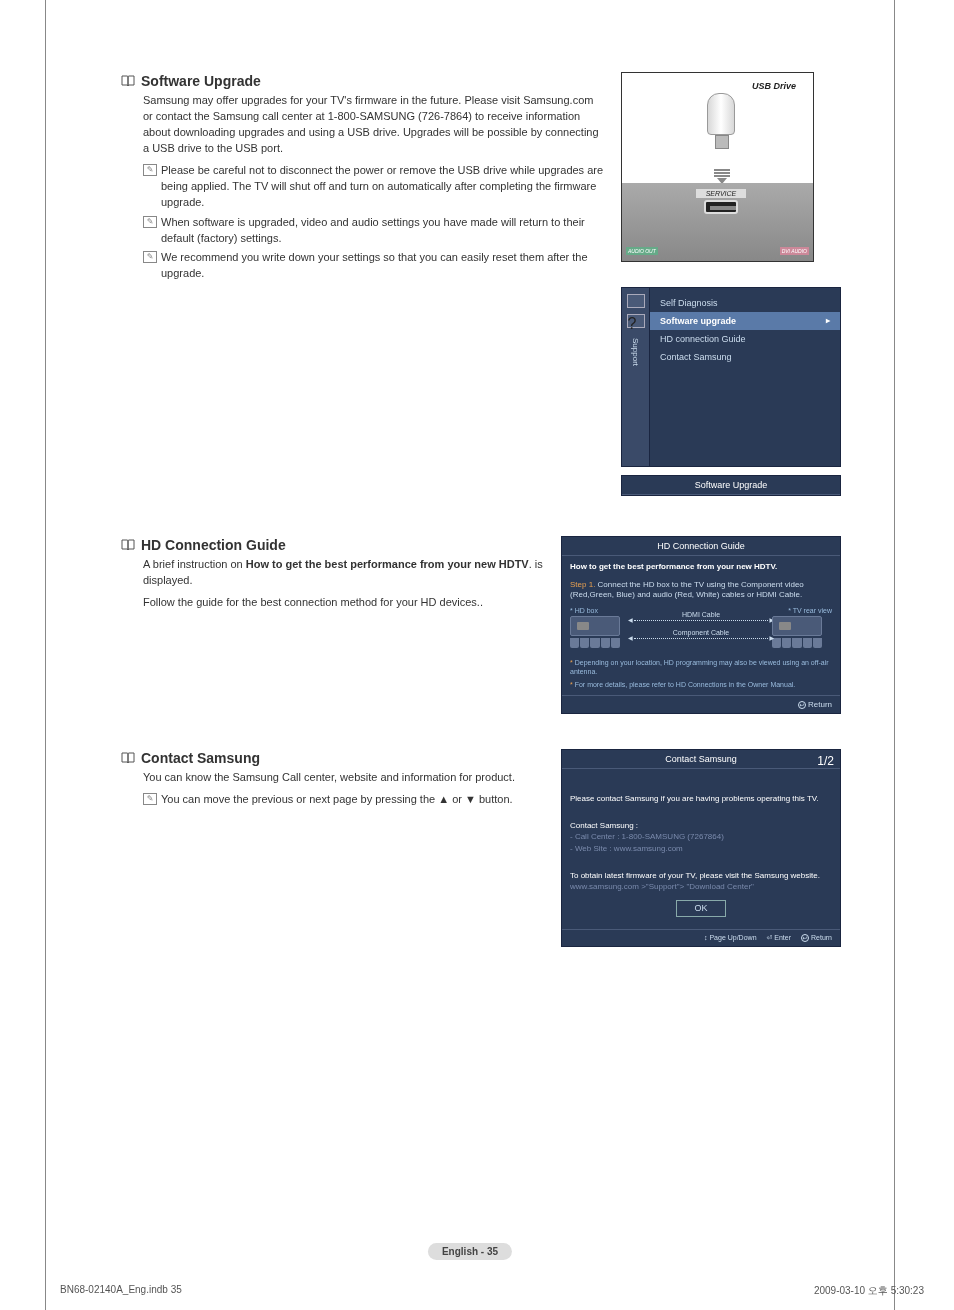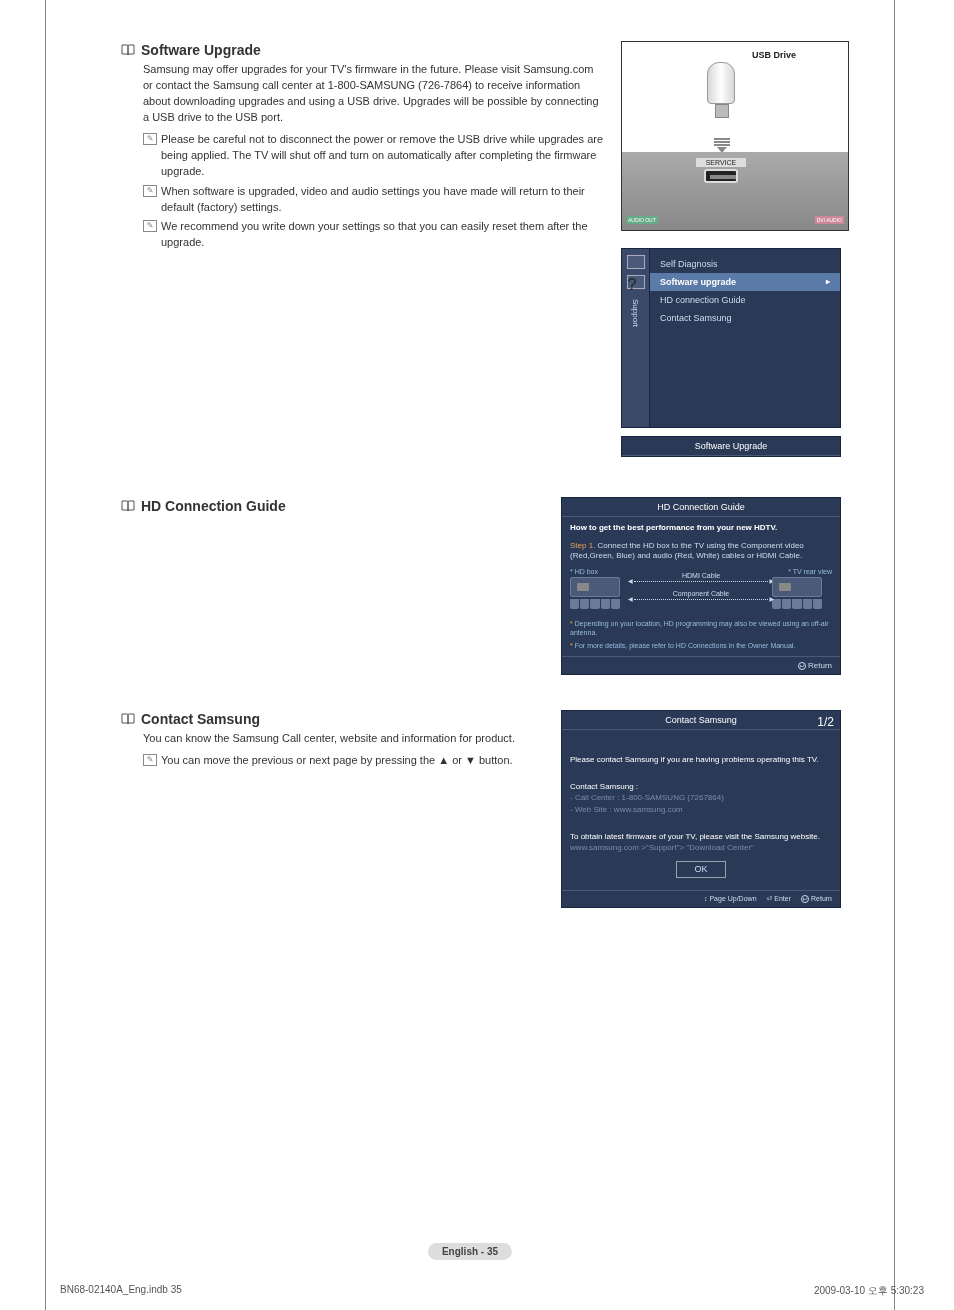--- a/index.html
+++ b/index.html
@@ -1,35 +1,35 @@
 <!DOCTYPE html>
 <html><head>
 <meta charset="utf-8">
 <style>
   * { margin: 0; padding: 0; box-sizing: border-box; }
   body { font-family: Arial, sans-serif; background: #fff; width: 954px; height: 1310px; position: relative; color: #222; }
   .page { position: absolute; left: 45px; top: 0; width: 850px; height: 1310px; border-left: 1px solid #888; border-right: 1px solid #888; padding: 0; }
-  .content { padding: 41px 30px 0 75px; }
+  .content { padding: 72px 30px 0 75px; }
   .section { margin-bottom: 35px; position: relative; }
   .section-header { display: flex; align-items: baseline; margin-bottom: 4px; }
   .book-icon { width: 14px; height: 12px; margin-right: 6px; display: inline-block; position: relative; top: 1px; }
   .book-icon svg { width: 14px; height: 12px; }
   .section-title { font-size: 14px; font-weight: bold; color: #333; }
   .section-body { font-size: 11px; line-height: 1.45; color: #333; }
   .intro { margin-left: 22px; margin-bottom: 6px; }
   .bullet-list { margin-left: 22px; }
   .bullet-item { display: flex; margin-bottom: 4px; }
   .bullet-icon { width: 14px; height: 12px; flex-shrink: 0; margin-right: 4px; margin-top: 1px; border: 1px solid #888; font-size: 8px; text-align: center; line-height: 10px; color: #888; }
   .bullet-text { flex: 1; }
   .two-col { display: flex; }
   .left-col { width: 500px; padding-right: 15px; }
   .right-col { flex: 1; }
 
   
-  .usb-diagram { border: 1px solid #333; width: 228px; height: 190px; position: relative; background: #fff; margin-bottom: 17px; }
+  .usb-diagram { border: 1px solid #333; width: 193px; height: 190px; position: relative; background: #fff; margin-bottom: 25px; font-style: italic; }
   .usb-label { position: absolute; font-size: 9px; font-weight: bold; }
   .usb-drive-shape { position: absolute; left: 85px; top: 20px; width: 30px; height: 60px; }
   .usb-body { width: 28px; height: 42px; background: linear-gradient(to right,#d8d8d8,#fff,#d8d8d8); border: 1px solid #999; border-radius: 12px 12px 4px 4px; }
   .usb-tip { width: 14px; height: 14px; background: #bbb; margin: 0 auto; border: 1px solid #888; }
   .usb-connector { position: absolute; left: 92px; top: 96px; width: 16px; height: 18px; }
   .usb-connector-line1 { width: 16px; height: 2px; background: #888; margin-bottom: 1px; }
   .tv-panel-area { position: absolute; left: 0; bottom: 0; width: 100%; height: 78px; background: linear-gradient(to bottom,#aaa,#888); }
   .service-box { position: absolute; left: 74px; top: 6px; width: 50px; }
   .service-label { font-size: 7px; color: #222; text-align: center; background: #ddd; padding: 1px 0; }
   .service-port { width: 34px; height: 14px; background: #222; border: 2px solid #ddd; margin: 2px auto 0; border-radius: 3px; position: relative; }
@@ -179,20 +179,26 @@
 <div class="section two-col" style="margin-top:40px;">
   <div style="width:440px; padding-right:15px;">
     <div class="section-header">
       <span class="book-icon">
         <svg viewBox="0 0 14 12">
                 <path d="M1 1 h5 q1 0 1 1 v9 q0 -1 -1 -1 h-5 z M13 1 h-5 q-1 0 -1 1 v9 q0 -1 1 -1 h5 z" fill="none" stroke="#555" stroke-width="1"></path>
               </svg>
       </span>
       <span class="section-title">HD Connection Guide</span>
     </div>
+    <div class="section-body">
+      <div class="intro">
+        <span>A brief instruction on </span><b>How to get the best performance from your new HDTV</b><span>. is displayed.</span>
+      </div>
+      <div class="intro">Follow the guide for the best connection method for your HD devices..</div>
+    </div>
   </div>
   <div style="flex:1;">
     <div class="hd-box">
       <div class="hd-title">HD Connection Guide</div>
       <div class="hd-body">
         <div class="hd-intro">How to get the best performance from your new HDTV.</div>
         <div class="hd-step">
           <span class="step-label">Step 1.</span>
           <span>Connect the HD box to the TV using the Component video (Red,Green, Blue) and audio (Red, White) cables or HDMI Cable.</span>
         </div>

